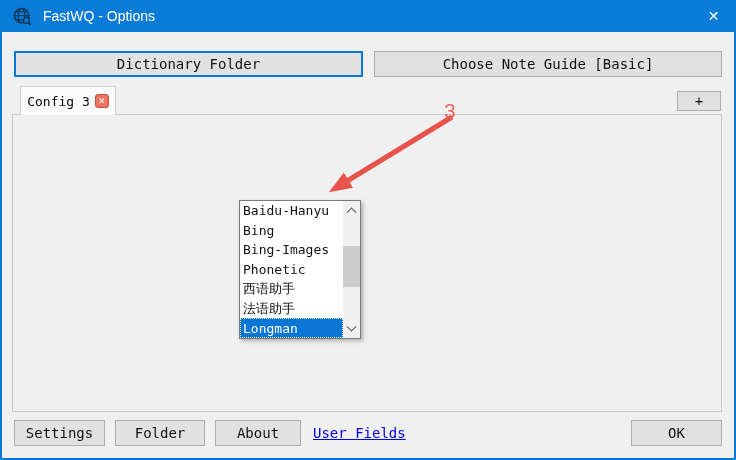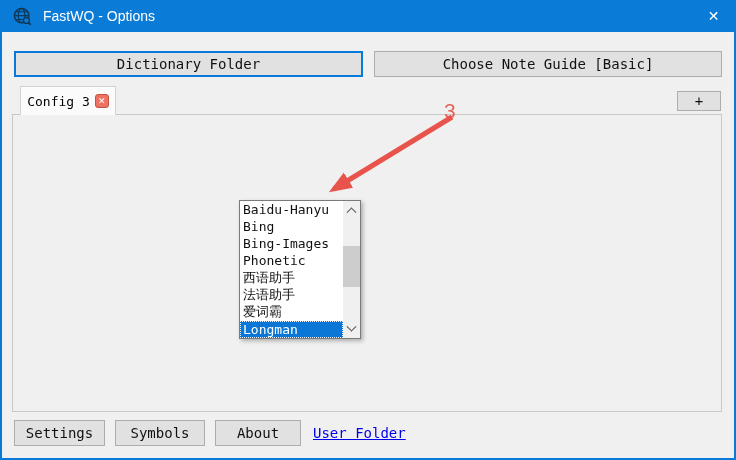--- a/index.html
+++ b/index.html
@@ -357,21 +357,20 @@
     </div>
 
   <div class="dropdown-list">
     <div class="dd-items" id="dropdown-items">
         <div class="dd-item">Baidu-Hanyu</div>
         <div class="dd-item">Bing</div>
         <div class="dd-item">Bing-Images</div>
         <div class="dd-item">Phonetic</div>
         <div class="dd-item">西语助手</div>
         <div class="dd-item">法语助手</div>
-        <div class="dd-item">爱词霸</div>
         <div class="dd-item selected">Longman</div>
       </div>
     <div class="dd-scroll">
       <span class="dd-arrow up">
           <span class="chev"></span>
         </span>
       <span class="dd-thumb"></span>
       <span class="dd-arrow down">
           <span class="chev"></span>
         </span>
@@ -382,17 +381,18 @@
   <svg class="annotation-arrow" width="170" height="110" viewBox="0 0 170 110">
     <defs>
       <marker id="ah" markerUnits="userSpaceOnUse" markerWidth="24" markerHeight="20" refX="17" refY="9" orient="auto">
         <path d="M0,0 L23,9 L0,18 Z" fill="#e8544c"></path>
       </marker>
     </defs>
     <line x1="152" y1="22" x2="34" y2="94" stroke="#e8544c" stroke-width="5" marker-end="url(#ah)"></line>
   </svg>
 
   <div class="btn" style="left:14px;  top:420px; width:91px; height:26px;">Settings</div>
-  <div class="btn" style="left:115px; top:420px; width:90px; height:26px;">Symbols</div>
+  <div class="btn" style="left:115px; top:420px; width:90px; height:26px;">Folder</div>
   <div class="btn" style="left:215px; top:420px; width:86px; height:26px;">About</div>
-  <span class="link">User Folder</span>
+  <span class="link">User Fields</span>
+  <div class="btn" style="left:631px; top:420px; width:91px; height:26px;">OK</div>
 
 </div>
 
 </body></html>

